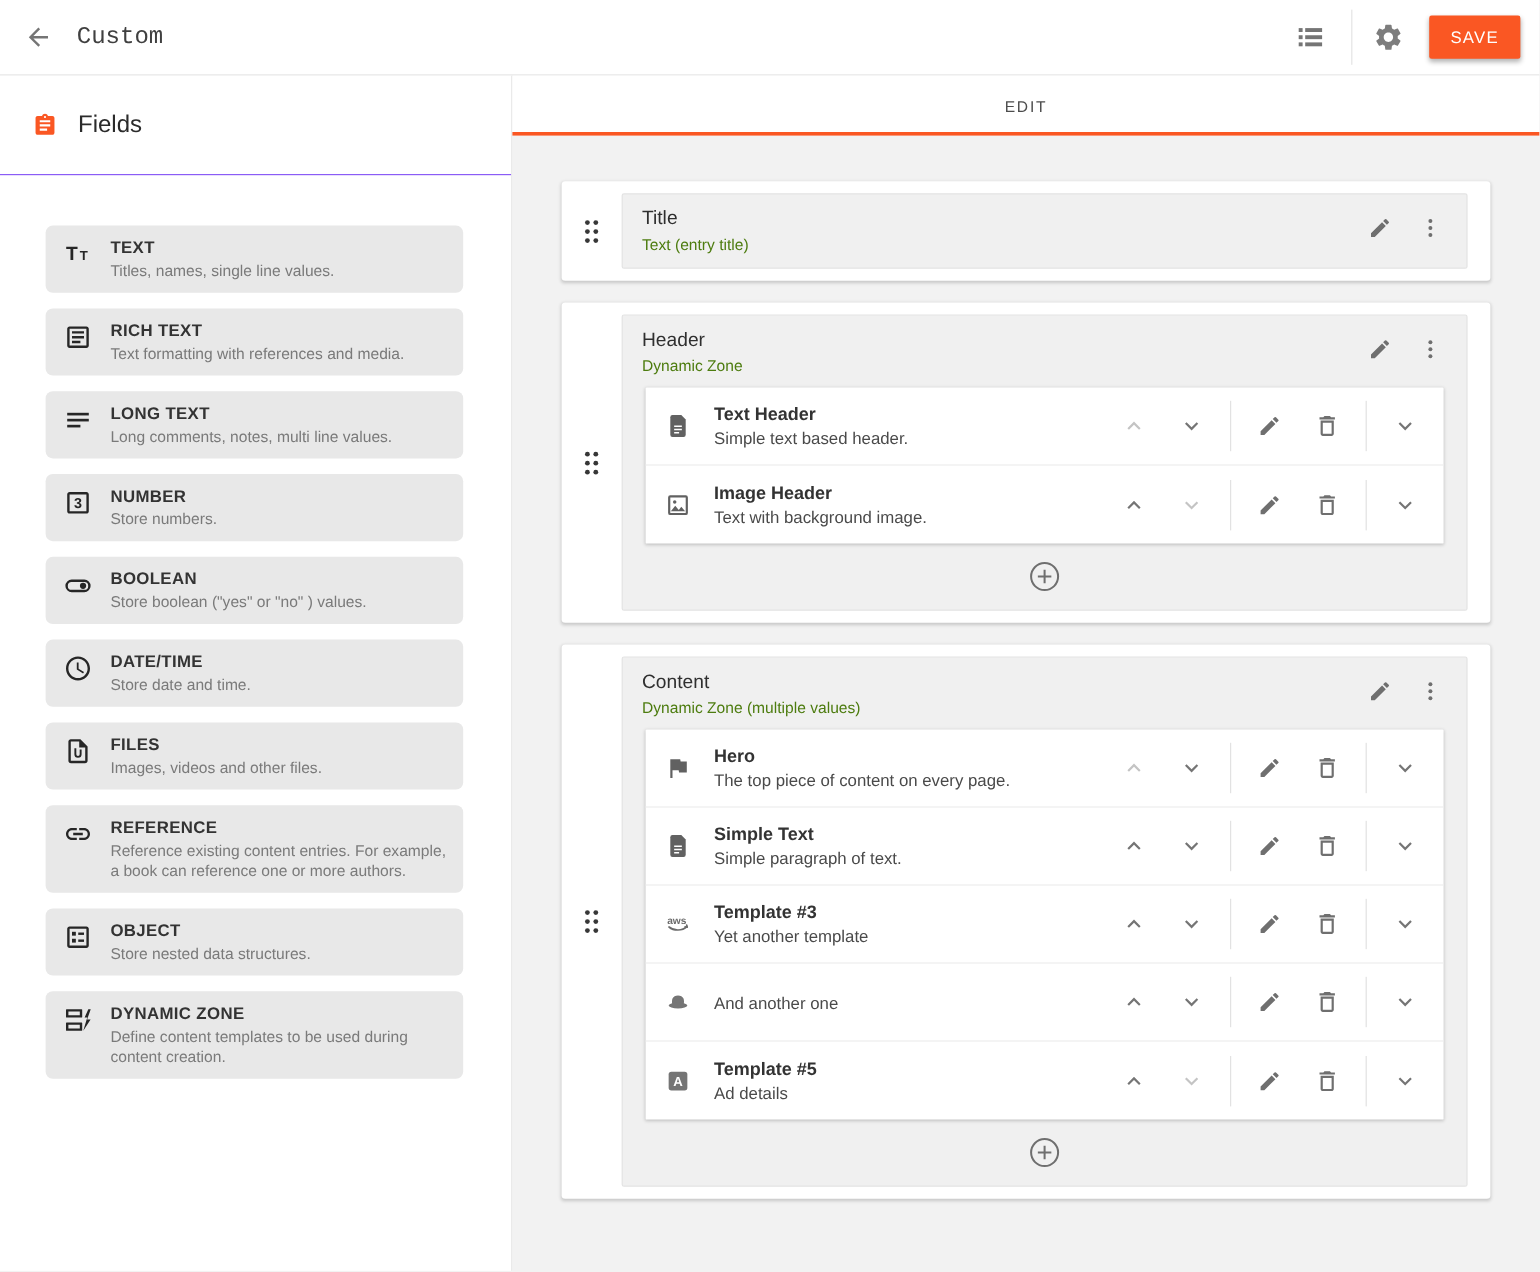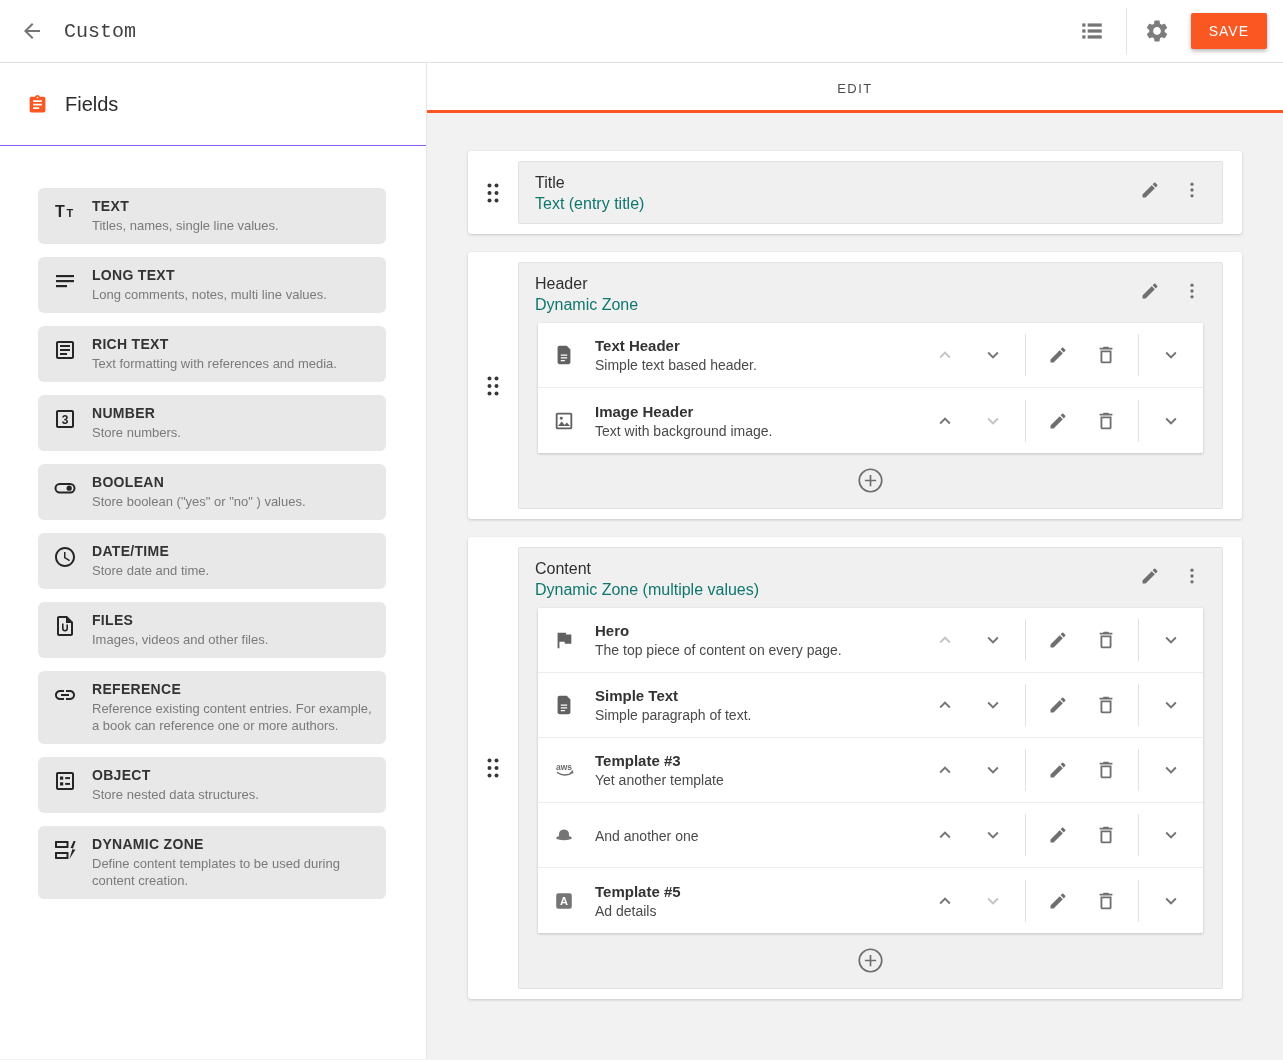--- a/index.html
+++ b/index.html
@@ -62,31 +62,31 @@
     width:774px; margin:0 auto 18px; background:#fff; border-radius:3px;
     box-shadow:0 1px 3px rgba(0,0,0,.18);
     display:flex; align-items:stretch; padding:10px 19px 10px 0;
   }
   .drag-col { width:50px; flex:none; display:flex; align-items:center; justify-content:center; }
   .drag-handle { cursor:grab; padding:4px; }
   .field-panel { flex:1; background:#f0f0f0; border:1px solid #e3e3e3; border-radius:2px; padding:9px 16px 11px; }
   .panel-head { display:flex; align-items:flex-start; }
   .panel-titles { flex:1; }
   .field-name { font-size:16px; color:#2f2f2f; line-height:23px; }
-  .field-type { font-size:16px; color:#0f766e; line-height:17px; margin-top:1px; }
+  .field-type { font-size:13px; color:#4d7c0f; line-height:17px; margin-top:1px; }
   .panel-actions { display:flex; align-items:center; margin-top:5px; }
   .panel-actions .icon-btn { width:28px; height:28px; }
   .panel-actions .icon-btn + .icon-btn { margin-left:14px; }
 
   
   .zone { margin-top:2px; }
   .zone-list { margin:10px 3px 0; background:#fff; box-shadow:0 1px 3px rgba(0,0,0,.2); border-radius:1px; }
   .zone-row { display:flex; align-items:center; height:65px; padding:0 20px 0 15px; border-bottom:1px solid #ededed; }
   .zone-row:last-child { border-bottom:none; }
-  .row-icon { width:24px; height:24px; flex:none; display:flex; align-items:center; }
+  .row-icon { width:24px; height:24px; flex:none; display:flex; align-items:center; justify-content:center; }
   .row-texts { margin-left:18px; flex:1; min-width:0; }
   .row-title { font-size:15px; font-weight:700; color:#333; line-height:19px; }
   .row-desc { font-size:14px; color:#4a4a4a; line-height:18px; margin-top:1px; }
   .row-controls { display:flex; align-items:center; flex:none; }
   .ctl { width:24px; height:24px; display:flex; align-items:center; justify-content:center; cursor:pointer; }
   .ctl svg { fill:#757575; }
   .ctl.dark svg { fill:#6f6f6f; }
   .ctl.disabled { cursor:default; }
   .ctl.disabled svg { fill:#c4c4c4; }
   .ctl + .ctl { margin-left:24px; }
@@ -152,40 +152,40 @@
             </svg>
           </span>
     <div class="field-item-texts">
       <div class="field-item-label">TEXT</div>
       <div class="field-item-desc">Titles, names, single line values.</div>
     </div>
   </div>
         <div class="field-item">
     <span class="field-item-icon">
             <svg viewBox="0 0 24 24" width="24" height="24" fill="#262626">
+              <path d="M19 5v14H5V5h14m0-2H5c-1.1 0-2 .9-2 2v14c0 1.1.9 2 2 2h14c1.1 0 2-.9 2-2V5c0-1.1-.9-2-2-2z"></path>
+              <path d="M7 7h10v2H7zm0 4h10v2H7zm0 4h7v2H7z"></path>
+            </svg>
+          </span>
+    <div class="field-item-texts">
+      <div class="field-item-label">RICH TEXT</div>
+      <div class="field-item-desc">Text formatting with references and media.</div>
+    </div>
+  </div>
+        <div class="field-item">
+    <span class="field-item-icon">
+            <svg viewBox="0 0 24 24" width="24" height="24" fill="#262626">
               <rect x="3" y="6" width="18" height="2.2"></rect>
               <rect x="3" y="11" width="18" height="2.2"></rect>
               <rect x="3" y="16" width="11" height="2.2"></rect>
             </svg>
           </span>
     <div class="field-item-texts">
       <div class="field-item-label">LONG TEXT</div>
       <div class="field-item-desc">Long comments, notes, multi line values.</div>
-    </div>
-  </div>
-        <div class="field-item">
-    <span class="field-item-icon">
-            <svg viewBox="0 0 24 24" width="24" height="24" fill="#262626">
-              <path d="M19 5v14H5V5h14m0-2H5c-1.1 0-2 .9-2 2v14c0 1.1.9 2 2 2h14c1.1 0 2-.9 2-2V5c0-1.1-.9-2-2-2z"></path>
-              <path d="M7 7h10v2H7zm0 4h10v2H7zm0 4h7v2H7z"></path>
-            </svg>
-          </span>
-    <div class="field-item-texts">
-      <div class="field-item-label">RICH TEXT</div>
-      <div class="field-item-desc">Text formatting with references and media.</div>
     </div>
   </div>
         <div class="field-item">
     <span class="field-item-icon">
             <svg viewBox="0 0 24 24" width="24" height="24">
               <path fill="#262626" d="M19 3H5c-1.1 0-2 .9-2 2v14c0 1.1.9 2 2 2h14c1.1 0 2-.9 2-2V5c0-1.1-.9-2-2-2zm0 16H5V5h14v14z"></path>
               <text x="12" y="16.5" font-size="12" font-weight="bold" fill="#262626" text-anchor="middle" font-family="Liberation Sans, sans-serif">3</text>
             </svg>
           </span>
     <div class="field-item-texts">

